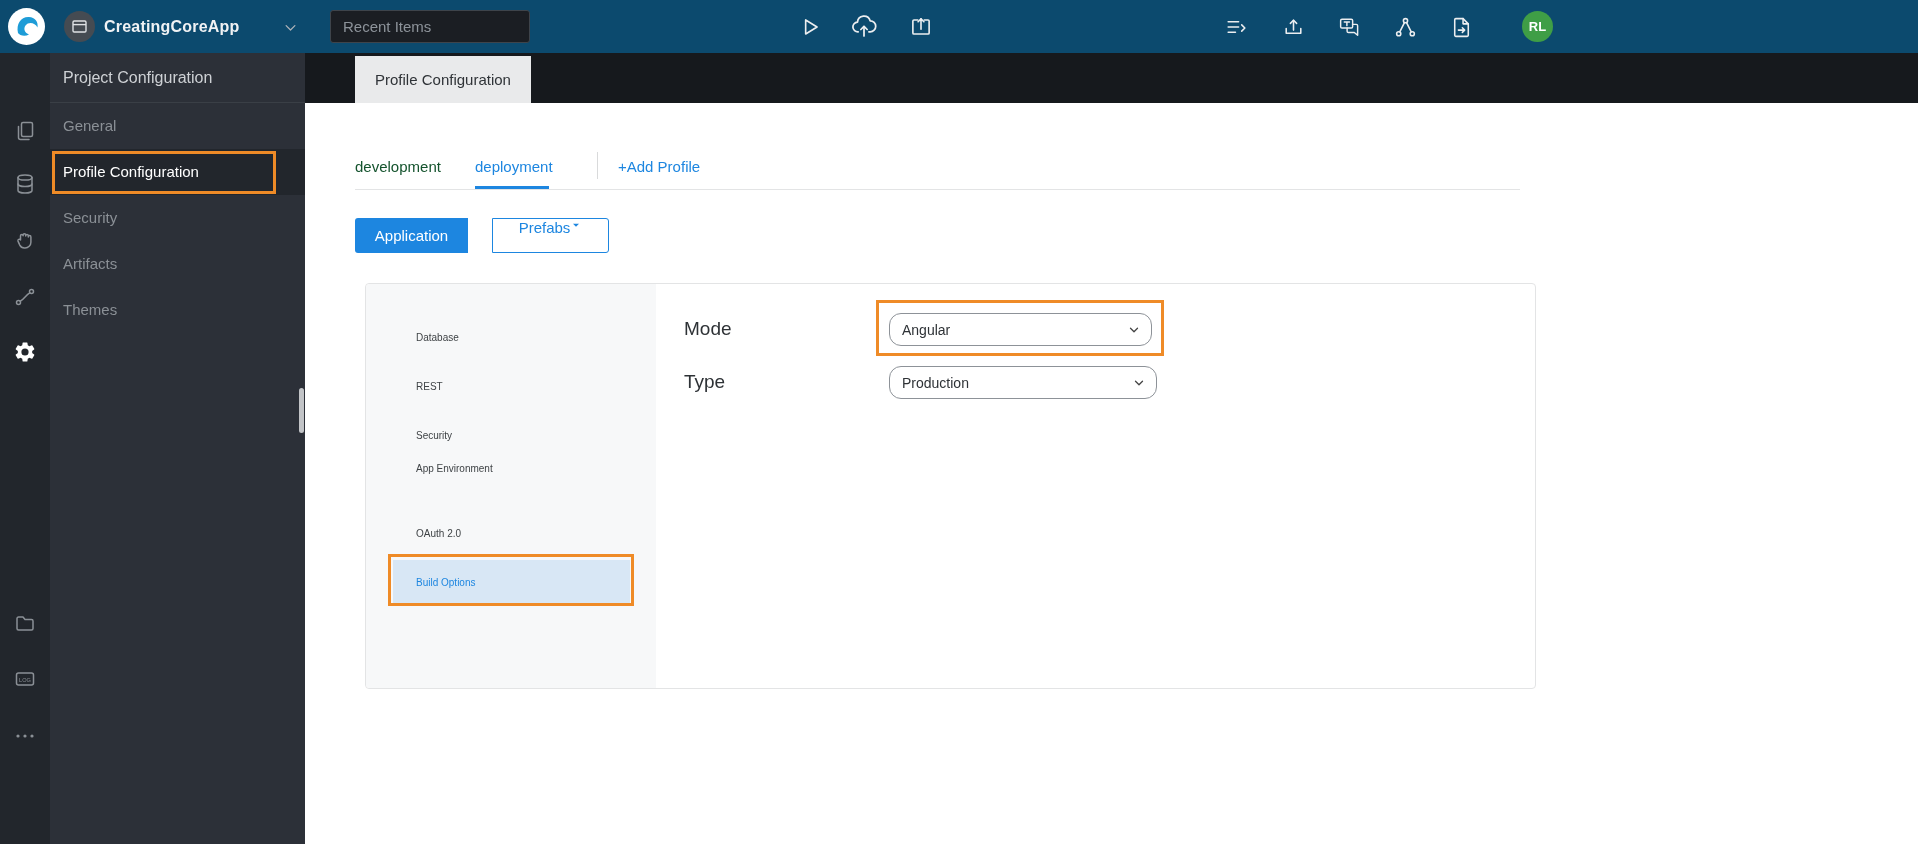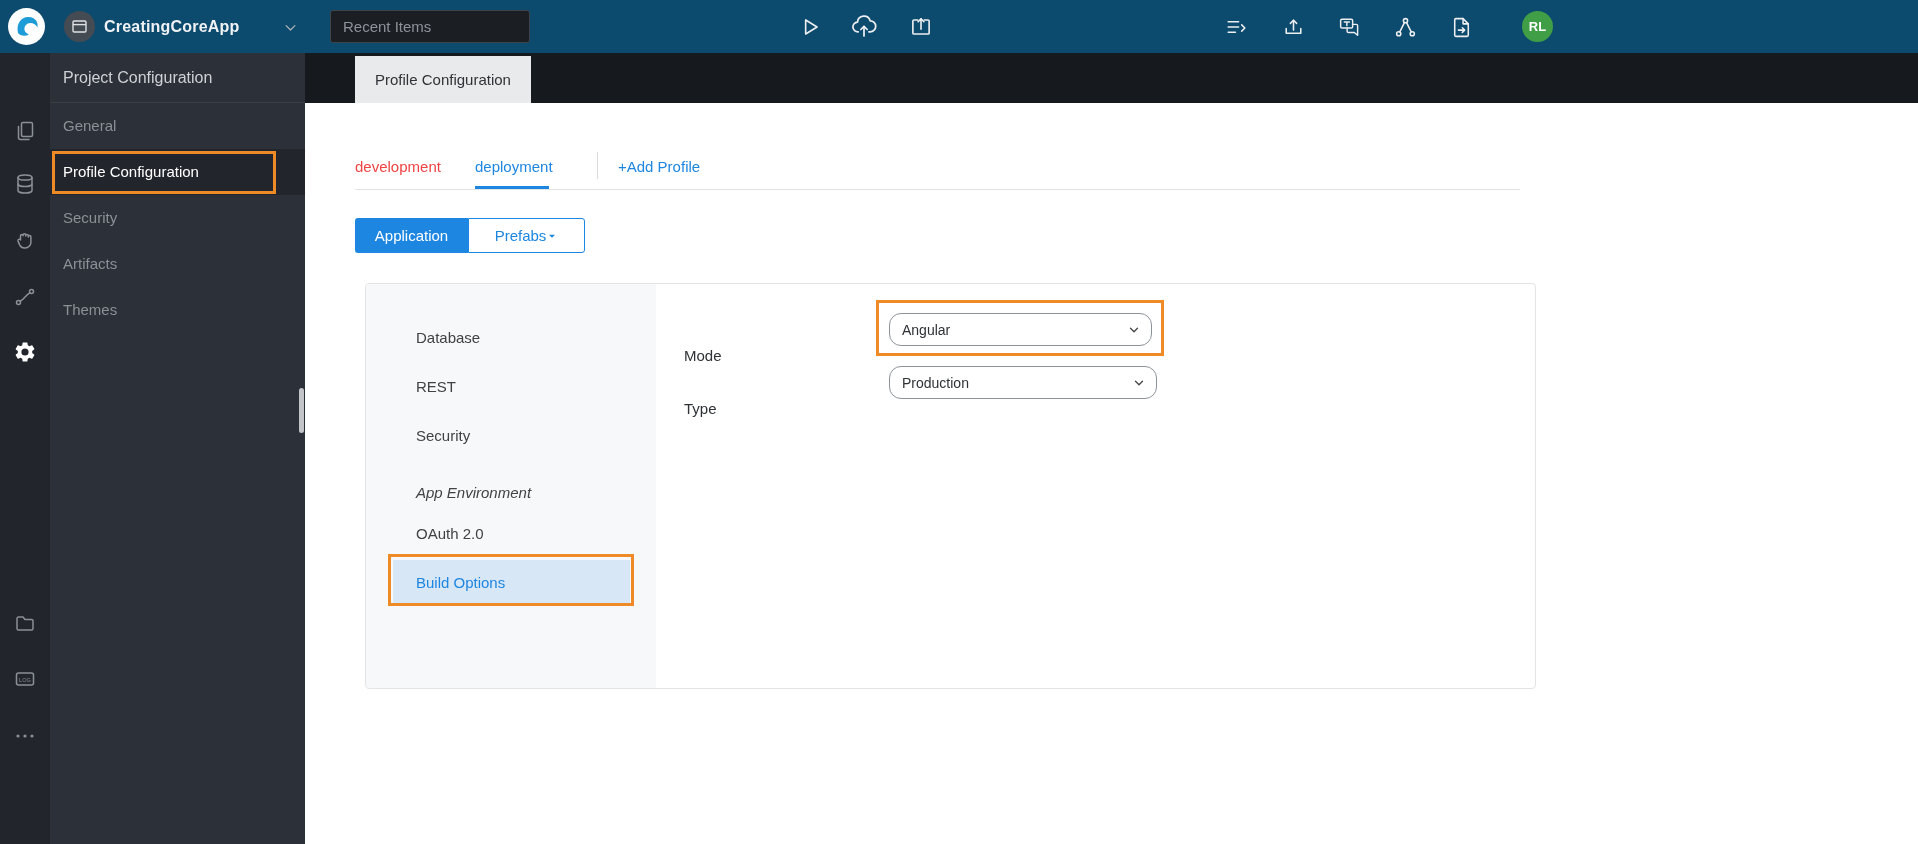--- a/index.html
+++ b/index.html
@@ -42,43 +42,43 @@
   .sb-item.active { background:#22262c; color:#ffffff; }
   .sb-scroll { position:absolute; left:249px; top:335px; width:5px; height:45px;
                background:#c2c4c7; border-radius:3px; }
 
   
   .tabstrip { position:absolute; left:305px; top:53px; width:1613px; height:50px; background:#16191d; }
   .doc-tab { position:absolute; left:50px; top:3px; width:176px; height:47px; background:#e9eaeb;
              color:#2f3337; font-size:15px; display:flex; align-items:center; justify-content:center; }
   .content { position:absolute; left:305px; top:103px; width:1613px; height:741px; background:#fff; }
 
-  .ptab { position:absolute; top:158px; font-size:15px; color:#ef4444; }
+  .ptab { position:absolute; top:158px; font-size:15px; color:#14532d; }
   .ptab.active { color:#1d86e0; }
   .ptab-underline { position:absolute; left:475px; top:186px; width:74px; height:3px; background:#1d86e0; }
   .ptab-sep { position:absolute; left:597px; top:152px; width:1px; height:27px; background:#d9dadb; }
   .ptab-rule { position:absolute; left:355px; top:189px; width:1165px; height:1px; background:#e3e4e5; }
 
   .toggle-app { position:absolute; left:355px; top:218px; width:113px; height:35px;
                 background:#1d86e0; color:#fff; font-size:15px; border-radius:3px 0 0 3px;
                 display:flex; align-items:center; justify-content:center; }
-  .toggle-prefabs { position:absolute; left:468px; top:218px; width:117px; height:35px;
+  .toggle-prefabs { position:absolute; left:492px; top:218px; width:117px; height:35px;
                 background:#fff; color:#1d86e0; font-size:15px; border:1px solid #1d86e0;
-                border-radius:0 3px 3px 0; display:flex; align-items:center; justify-content:center; }
+                border-radius:0 3px 3px 0; display:flex; align-items:flex-start; justify-content:center; }
 
   .card { position:absolute; left:365px; top:283px; width:1171px; height:406px;
           border:1px solid #e3e4e5; border-radius:4px; background:#fff; }
   .card-menu { position:absolute; left:0; top:0; width:290px; height:404px;
                background:#f7f8f9; border-radius:4px 0 0 4px; }
   .menu-item { position:absolute; left:0; width:290px; height:49px; padding-left:50px;
-               font-size:15px; color:#3f4346; display:flex; align-items:center; }
+               font-size:10px; color:#3f4346; display:flex; align-items:center; }
   .menu-item.active { left:27px; width:237px; height:45px; padding-left:23px;
                background:#d8e7f5; color:#1d86e0; }
 
-  .fld-label { position:absolute; left:318px; height:20px; line-height:20px; font-size:15px; color:#2e3236;margin-top:27px; }
+  .fld-label { position:absolute; left:318px; height:20px; line-height:20px; font-size:19px; color:#2e3236; }
   .fld-select { position:absolute; left:523px; height:33px; background:#fff;
                 border:1px solid #8d9298; border-radius:12px; font-size:14px; color:#2e3236;
                 display:flex; align-items:center; justify-content:space-between; padding:0 10px 0 12px; }
 
   .annotation { position:absolute; border:3px solid #ef8b27; pointer-events:none; }
 
   svg { display:block; }
 </style>
 </head>
 <body>
@@ -273,21 +273,21 @@
   <div class="card-menu">
     <div class="menu-item clickable" style="top:29px;">
       <span>Database</span>
     </div>
     <div class="menu-item clickable" style="top:78px;">
       <span>REST</span>
     </div>
     <div class="menu-item clickable" style="top:127px;">
       <span>Security</span>
     </div>
-    <div class="menu-item clickable" style="top:184px;font-style:italic;">
+    <div class="menu-item clickable" style="top:160px;">
       <span>App Environment</span>
     </div>
     <div class="menu-item clickable" style="top:225px;text-align:center;">
       <span>OAuth 2.0</span>
     </div>
     <div class="menu-item active clickable" style="top:276px;">
       <span>Build Options</span>
     </div>
   </div>
 

